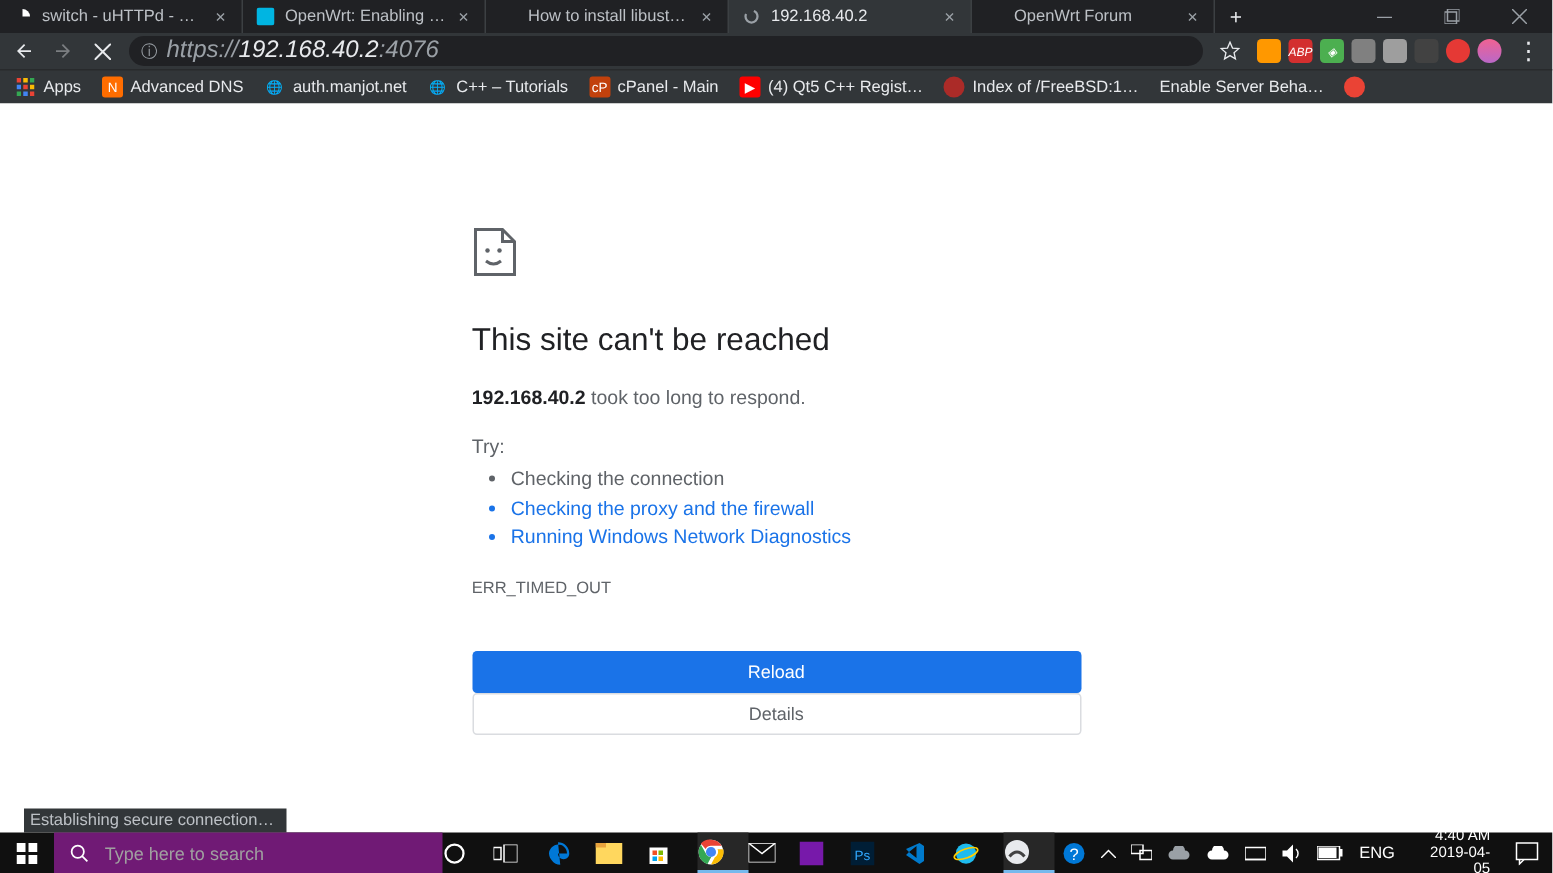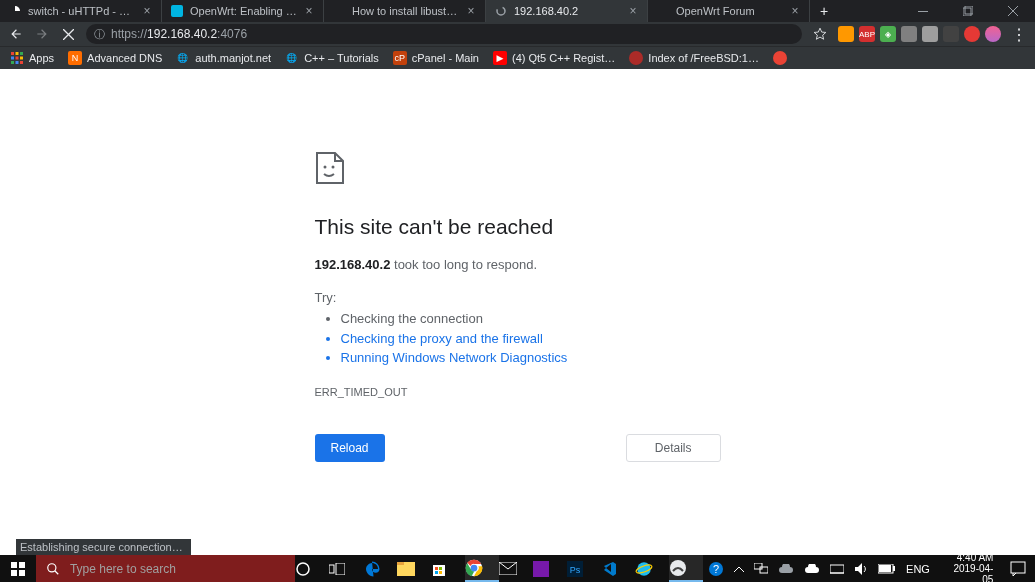--- a/index.html
+++ b/index.html
@@ -15,55 +15,55 @@
 .newtab { width: 28px; display: flex; align-items: center; justify-content: center; color: #e8eaed; font-size: 14px; cursor: pointer; }
 .win-controls { margin-left: auto; display: flex; }
 .win-btn { width: 45px; display: flex; align-items: center; justify-content: center; color: #9aa0a6; cursor: pointer; }
 
 
 .navbar { height: 24px; background: #323639; display: flex; align-items: center; padding: 0 4px; gap: 2px; }
 .nav-btn { width: 24px; height: 24px; display: flex; align-items: center; justify-content: center; color: #9aa0a6; cursor: pointer; border-radius: 12px; }
 .nav-btn.disabled { opacity: 0.4; cursor: default; }
 .addr { flex: 1; height: 20px; background: #202124; border-radius: 10px; display: flex; align-items: center; padding: 0 8px; gap: 6px; margin: 0 4px; }
 .addr-icon { color: #9aa0a6; font-size: 11px; }
-.addr-text { color: #9aa0a6; font-size: 12px; white-space: nowrap; }
+.addr-text { color: #9aa0a6; font-size: 16px; white-space: nowrap; font-style: italic; }
 .addr-text .host { color: #e8eaed; }
 .star-btn { color: #9aa0a6; }
-.ext-icons { display: flex; gap: 5px; align-items: center; padding: 0 4px; }
+.ext-icons { display: flex; gap: 5px; align-items: center; padding: 0 4px; font-style: italic; }
 .ext { width: 16px; height: 16px; border-radius: 3px; display: flex; align-items: center; justify-content: center; font-size: 8px; color: #fff; cursor: pointer; }
 .menu-dots { width: 24px; color: #e8eaed; display: flex; align-items: center; justify-content: center; cursor: pointer; }
 
 
 .bookmarkbar { height: 23px; background: #323639; border-top: 1px solid #282a2c; display: flex; align-items: center; padding: 0 4px; gap: 2px; }
 .bm { display: flex; align-items: center; gap: 5px; padding: 0 6px; height: 20px; color: #e8eaed; font-size: 11px; cursor: pointer; border-radius: 3px; white-space: nowrap; }
 .bm-icon { width: 14px; height: 14px; border-radius: 2px; display: flex; align-items: center; justify-content: center; font-size: 9px; }
 
 
 .content { position: absolute; top: 69px; left: 0; right: 0; bottom: 42px; background: #fff; }
 .error-container { width: 406px; margin: 82px auto 0; }
 .sad-icon { margin-bottom: 30px; }
 .error-title { font-size: 21px; color: #202124; font-weight: 400; margin-bottom: 18px; }
 .error-msg { font-size: 13px; color: #5f6368; margin-bottom: 18px; }
 .error-msg b { color: #202124; font-weight: 600; }
 .try-label { font-size: 13px; color: #5f6368; margin-bottom: 4px; }
 .suggestions { list-style: disc; padding-left: 26px; }
 .suggestions li { font-size: 13px; color: #5f6368; line-height: 1.5; }
 .suggestions li.link { color: #1a73e8; cursor: pointer; }
 .error-code { font-size: 11px; color: #5f6368; margin-top: 18px; }
-.buttons { display: flex; justify-content: space-between; margin-top: 36px; }
+.buttons { display: flex; justify-content: space-between; margin-top: 36px; flex-direction: column; }
 .reload-btn { background: #1a73e8; color: #fff; border: none; padding: 7px 16px; font-size: 12px; border-radius: 3px; cursor: pointer; }
 .details-btn { background: #fff; color: #5f6368; border: 1px solid #dadce0; padding: 6px 28px; font-size: 12px; border-radius: 3px; cursor: pointer; }
 
 
 .statusbar { position: absolute; bottom: 27px; left: 16px; background: #323639; color: #bdc1c6; font-size: 11px; padding: 2px 8px 2px 4px; }
 
 
 .taskbar { position: absolute; bottom: 0; left: 0; right: 0; height: 27px; background: #101010; display: flex; align-items: center; }
 .start { width: 36px; height: 27px; display: flex; align-items: center; justify-content: center; cursor: pointer; }
-.search-box { height: 27px; width: 260px; background: #7f1d1d; display: flex; align-items: center; gap: 10px; padding: 0 10px; cursor: text; }
+.search-box { height: 27px; width: 260px; background: #701a75; display: flex; align-items: center; gap: 10px; padding: 0 10px; cursor: text; }
 .search-box .search-icon { color: #fff; }
 .search-box .search-text { color: #a0a0a0; font-size: 12px; }
 .tb-icons { display: flex; height: 27px; }
 .tb-icon { width: 34px; height: 27px; display: flex; align-items: center; justify-content: flex-start; cursor: pointer; }
 .tb-icon.active { border-bottom: 2px solid #76b9ed; background: #272727; }
 .tray { margin-left: auto; display: flex; align-items: center; height: 27px; }
 .tray-icon { padding: 0 5px; color: #fff; display: flex; align-items: center; justify-content: center; cursor: pointer; height: 27px; }
 .tray-clock { color: #fff; font-size: 10px; line-height: 1.1; text-align: right; padding: 0 8px; cursor: pointer; }
 .tray-notif { width: 34px; display: flex; align-items: center; justify-content: center; color: #fff; cursor: pointer; height: 27px; }
 
@@ -202,20 +202,23 @@
       <span class="bm-icon" style="background:#c2410c;color:#fff">cP</span>
       <span>cPanel - Main</span>
     </div>
   <div class="bm">
       <span class="bm-icon" style="background:#f00;color:#fff">▶</span>
       <span>(4) Qt5 C++ Regist…</span>
     </div>
   <div class="bm">
       <span class="bm-icon" style="background:#ab2b28;border-radius:50%"></span>
       <span>Index of /FreeBSD:1…</span>
+    </div>
+  <div class="bm">
+      <span>Enable Server Beha…</span>
     </div>
   <div class="bm">
       <span class="bm-icon" style="background:#ea4335;border-radius:50%"></span>
     </div>
 
 </div>
 
 <div class="content">
   <div class="error-container">
     <div class="sad-icon">

